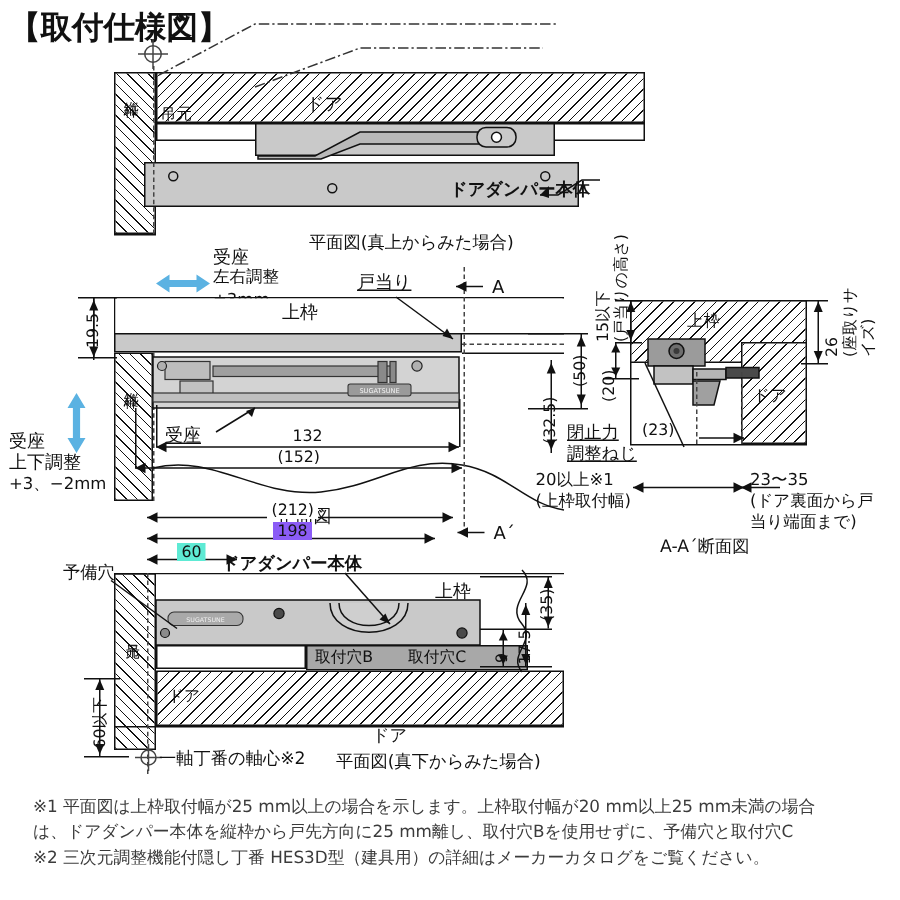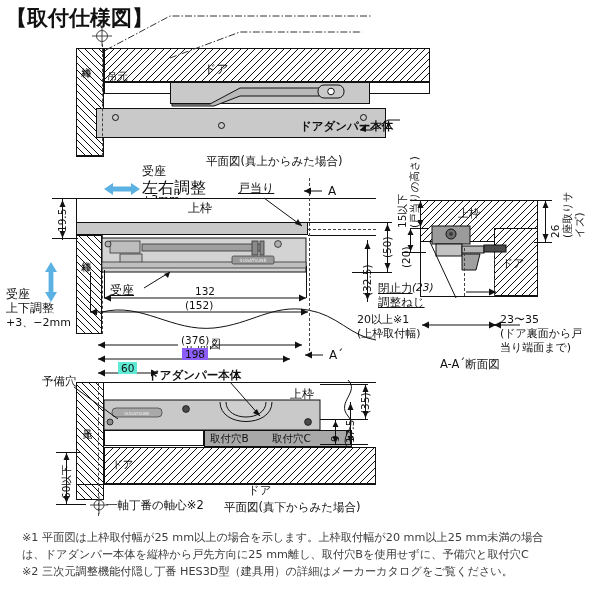--- a/index.html
+++ b/index.html
@@ -117,21 +117,21 @@
     <path d="M2 22 L8 16 L8 24 Z" fill="#111"></path>
   </svg>
   <div class="abs lbl b" style="left:300px;top:120px;font-size:11.5px;">ドアダンパー本体</div>
 
   <div class="abs lbl" style="left:206px;top:155px;font-size:11.5px;">平面図(真上からみた場合)</div>
 
   <div class="abs lbl" style="left:142px;top:165px;font-size:12px;">受座</div>
   <svg class="abs" style="left:104px;top:182px;" width="36" height="14" viewBox="0 0 36 14">
     <path d="M0 7 L9 1 L9 4.6 L27 4.6 L27 1 L36 7 L27 13 L27 9.4 L9 9.4 L9 13 Z" fill="#5bb2e2"></path>
   </svg>
-  <div class="abs lbl" style="left:142px;top:179px;font-size:16px;">左右調整</div>
+  <div class="abs lbl" style="left:142px;top:179px;font-size:11px;">左右調整</div>
   <div class="abs lbl" style="left:142px;top:194px;font-size:11px;">±3mm</div>
 
   <svg class="abs" style="left:44px;top:262px;" width="14" height="40" viewBox="0 0 14 40">
     <path d="M7 0 L13 10 L9.4 10 L9.4 30 L13 30 L7 40 L1 30 L4.6 30 L4.6 10 L1 10 Z" fill="#5bb2e2"></path>
   </svg>
   <div class="abs lbl" style="left:6px;top:288px;font-size:12px;">受座</div>
   <div class="abs lbl" style="left:6px;top:302px;font-size:12px;">上下調整</div>
   <div class="abs lbl" style="left:6px;top:317px;font-size:11px;">+3、−2mm</div>
 
   <div class="abs" style="left:76px;top:196px;width:300px;height:150px;">
@@ -302,21 +302,21 @@
   <div class="abs lbl und" style="left:378px;top:281px;font-size:11.5px;line-height:1.25;white-space:pre-line;">閉止力
 調整ねじ</div>
   <svg class="abs" style="left:424px;top:238px;" width="34" height="62" viewBox="0 0 34 62">
     <path d="M32 60 L6 4" fill="none" stroke="#111" stroke-width="1"></path>
   </svg>
 
   <svg class="abs" style="left:466px;top:287px;" width="32" height="10" viewBox="0 0 32 10">
     <line x1="0" y1="5" x2="30" y2="5" stroke="#111" stroke-width="1"></line>
     <path d="M30 5 L23 1.5 L23 8.5 Z" fill="#111"></path>
   </svg>
-  <div class="abs dim" style="left:412px;top:281px;font-style:italic;">(23)</div>
+  <div class="abs dim" style="left:428px;top:281px;">(23)</div>
 
   <svg class="abs" style="left:420px;top:320px;" width="78" height="10" viewBox="0 0 78 10">
     <line x1="2" y1="5" x2="76" y2="5" stroke="#111" stroke-width="1"></line>
     <path d="M2 5 L9 1.5 L9 8.5 Z" fill="#111"></path>
     <path d="M76 5 L69 1.5 L69 8.5 Z" fill="#111"></path>
   </svg>
   <div class="abs lbl" style="left:357px;top:313px;font-size:11px;line-height:1.25;white-space:pre-line;">20以上※1
 (上枠取付幅)</div>
 
   <svg class="abs" style="left:492px;top:320px;" width="30" height="10" viewBox="0 0 30 10">
@@ -385,21 +385,21 @@
   <svg class="abs" style="left:228px;top:382px;" width="36" height="36" viewBox="0 0 36 36">
     <path d="M2 0 L32 34" fill="none" stroke="#111" stroke-width="1"></path>
     <path d="M32 34 L25 31 L29 27 Z" fill="#111"></path>
   </svg>
 
   <svg class="abs" style="left:96px;top:340px;" width="208" height="10" viewBox="0 0 208 10">
     <line x1="2" y1="5" x2="206" y2="5" stroke="#111" stroke-width="1"></line>
     <path d="M2 5 L9 1.5 L9 8.5 Z" fill="#111"></path>
     <path d="M206 5 L199 1.5 L199 8.5 Z" fill="#111"></path>
   </svg>
-  <div class="abs dim" style="left:178px;top:334px;background:#fff;padding:0 3px;">(376)</div>
+  <div class="abs dim" style="left:178px;top:334px;background:#fff;padding:0 3px;">(212)</div>
 
   <svg class="abs" style="left:96px;top:354px;" width="196" height="10" viewBox="0 0 196 10">
     <line x1="2" y1="5" x2="194" y2="5" stroke="#111" stroke-width="1"></line>
     <path d="M2 5 L9 1.5 L9 8.5 Z" fill="#111"></path>
     <path d="M194 5 L187 1.5 L187 8.5 Z" fill="#111"></path>
   </svg>
   <div class="abs dim" style="left:182px;top:348px;background:#8b5cf6;padding:0 3px;">198</div>
 
   <svg class="abs" style="left:96px;top:368px;" width="64" height="10" viewBox="0 0 64 10">
     <line x1="2" y1="5" x2="62" y2="5" stroke="#111" stroke-width="1"></line>

